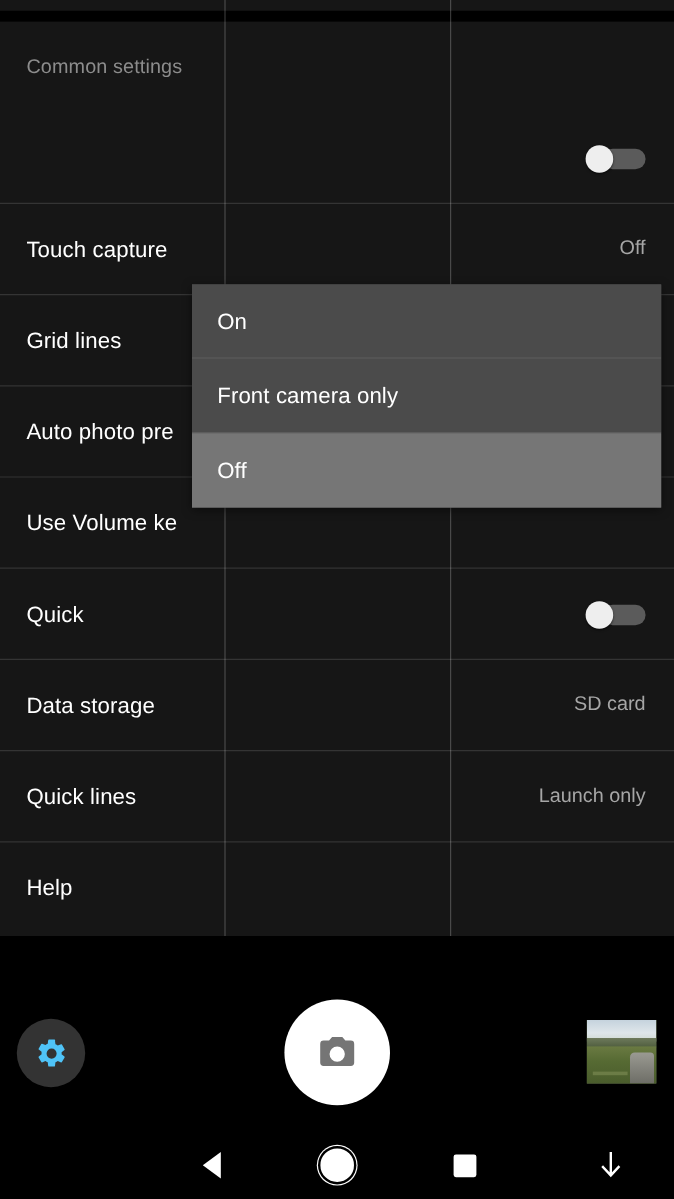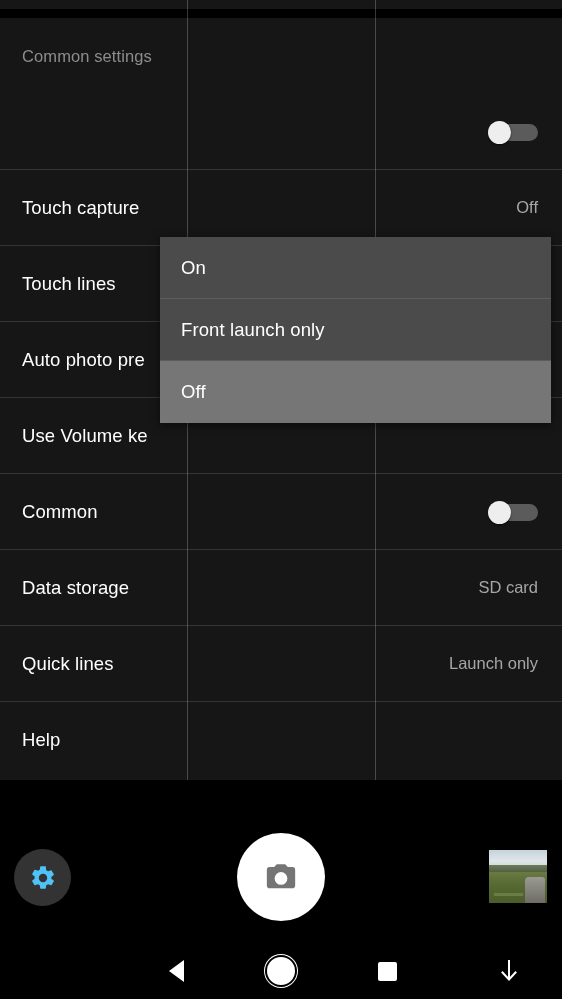--- a/index.html
+++ b/index.html
@@ -300,33 +300,33 @@
           <span class="switch-thumb"></span>
         </span>
       </div>
 
       <div class="row">
         <span class="row-label">Touch capture</span>
         <span class="row-value">Off</span>
       </div>
 
       <div class="row">
-        <span class="row-label">Touch lines</span>
+        <span class="row-label">Grid lines</span>
       </div>
 
       <div class="row">
         <span class="row-label">Auto photo pre</span>
       </div>
 
       <div class="row">
         <span class="row-label">Use Volume ke</span>
       </div>
 
       <div class="row">
-        <span class="row-label">Common</span>
+        <span class="row-label">Quick</span>
         <span class="switch">
           <span class="switch-track"></span>
           <span class="switch-thumb"></span>
         </span>
       </div>
 
       <div class="row">
         <span class="row-label">Data storage</span>
         <span class="row-value">SD card</span>
       </div>
@@ -340,21 +340,21 @@
         <span class="row-label">Help</span>
       </div>
 
     </div>
 
     <div class="popup">
       <div class="popup-item">
         <span>On</span>
       </div>
       <div class="popup-item">
-        <span>Front launch only</span>
+        <span>Front camera only</span>
       </div>
       <div class="popup-item selected last">
         <span>Off</span>
       </div>
     </div>
 
   </div>
 
   <div class="camera-bar">
 

